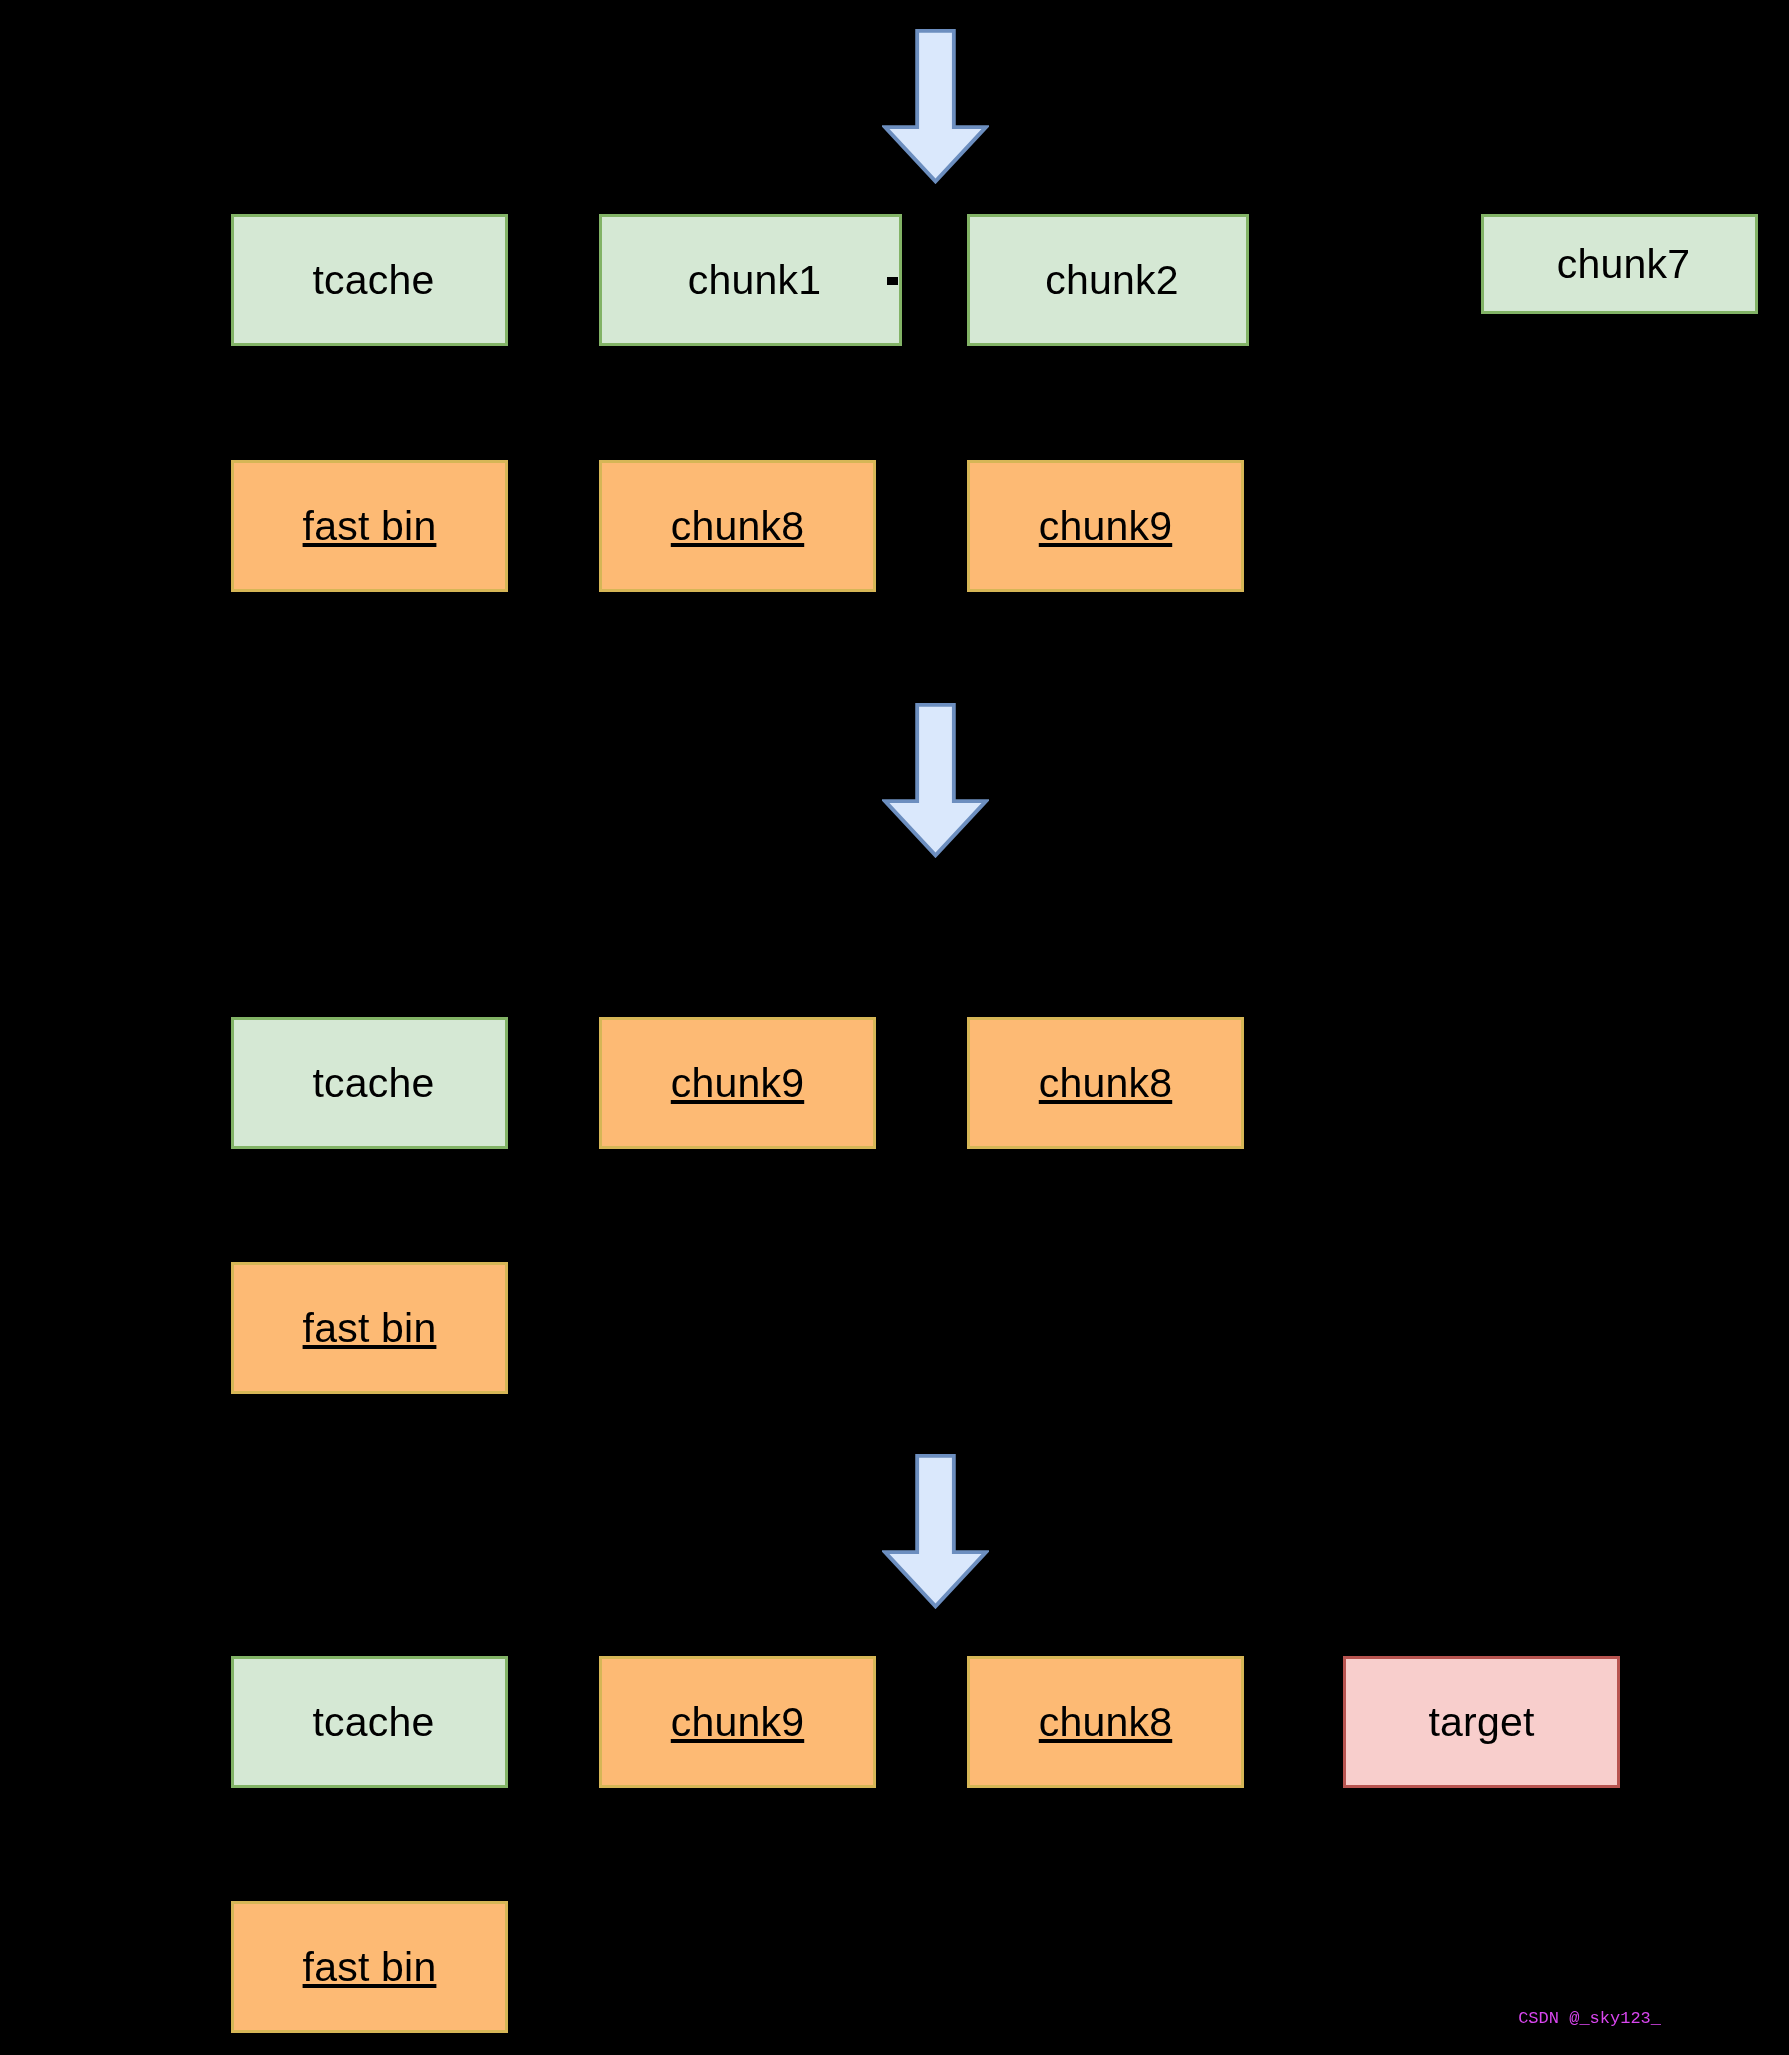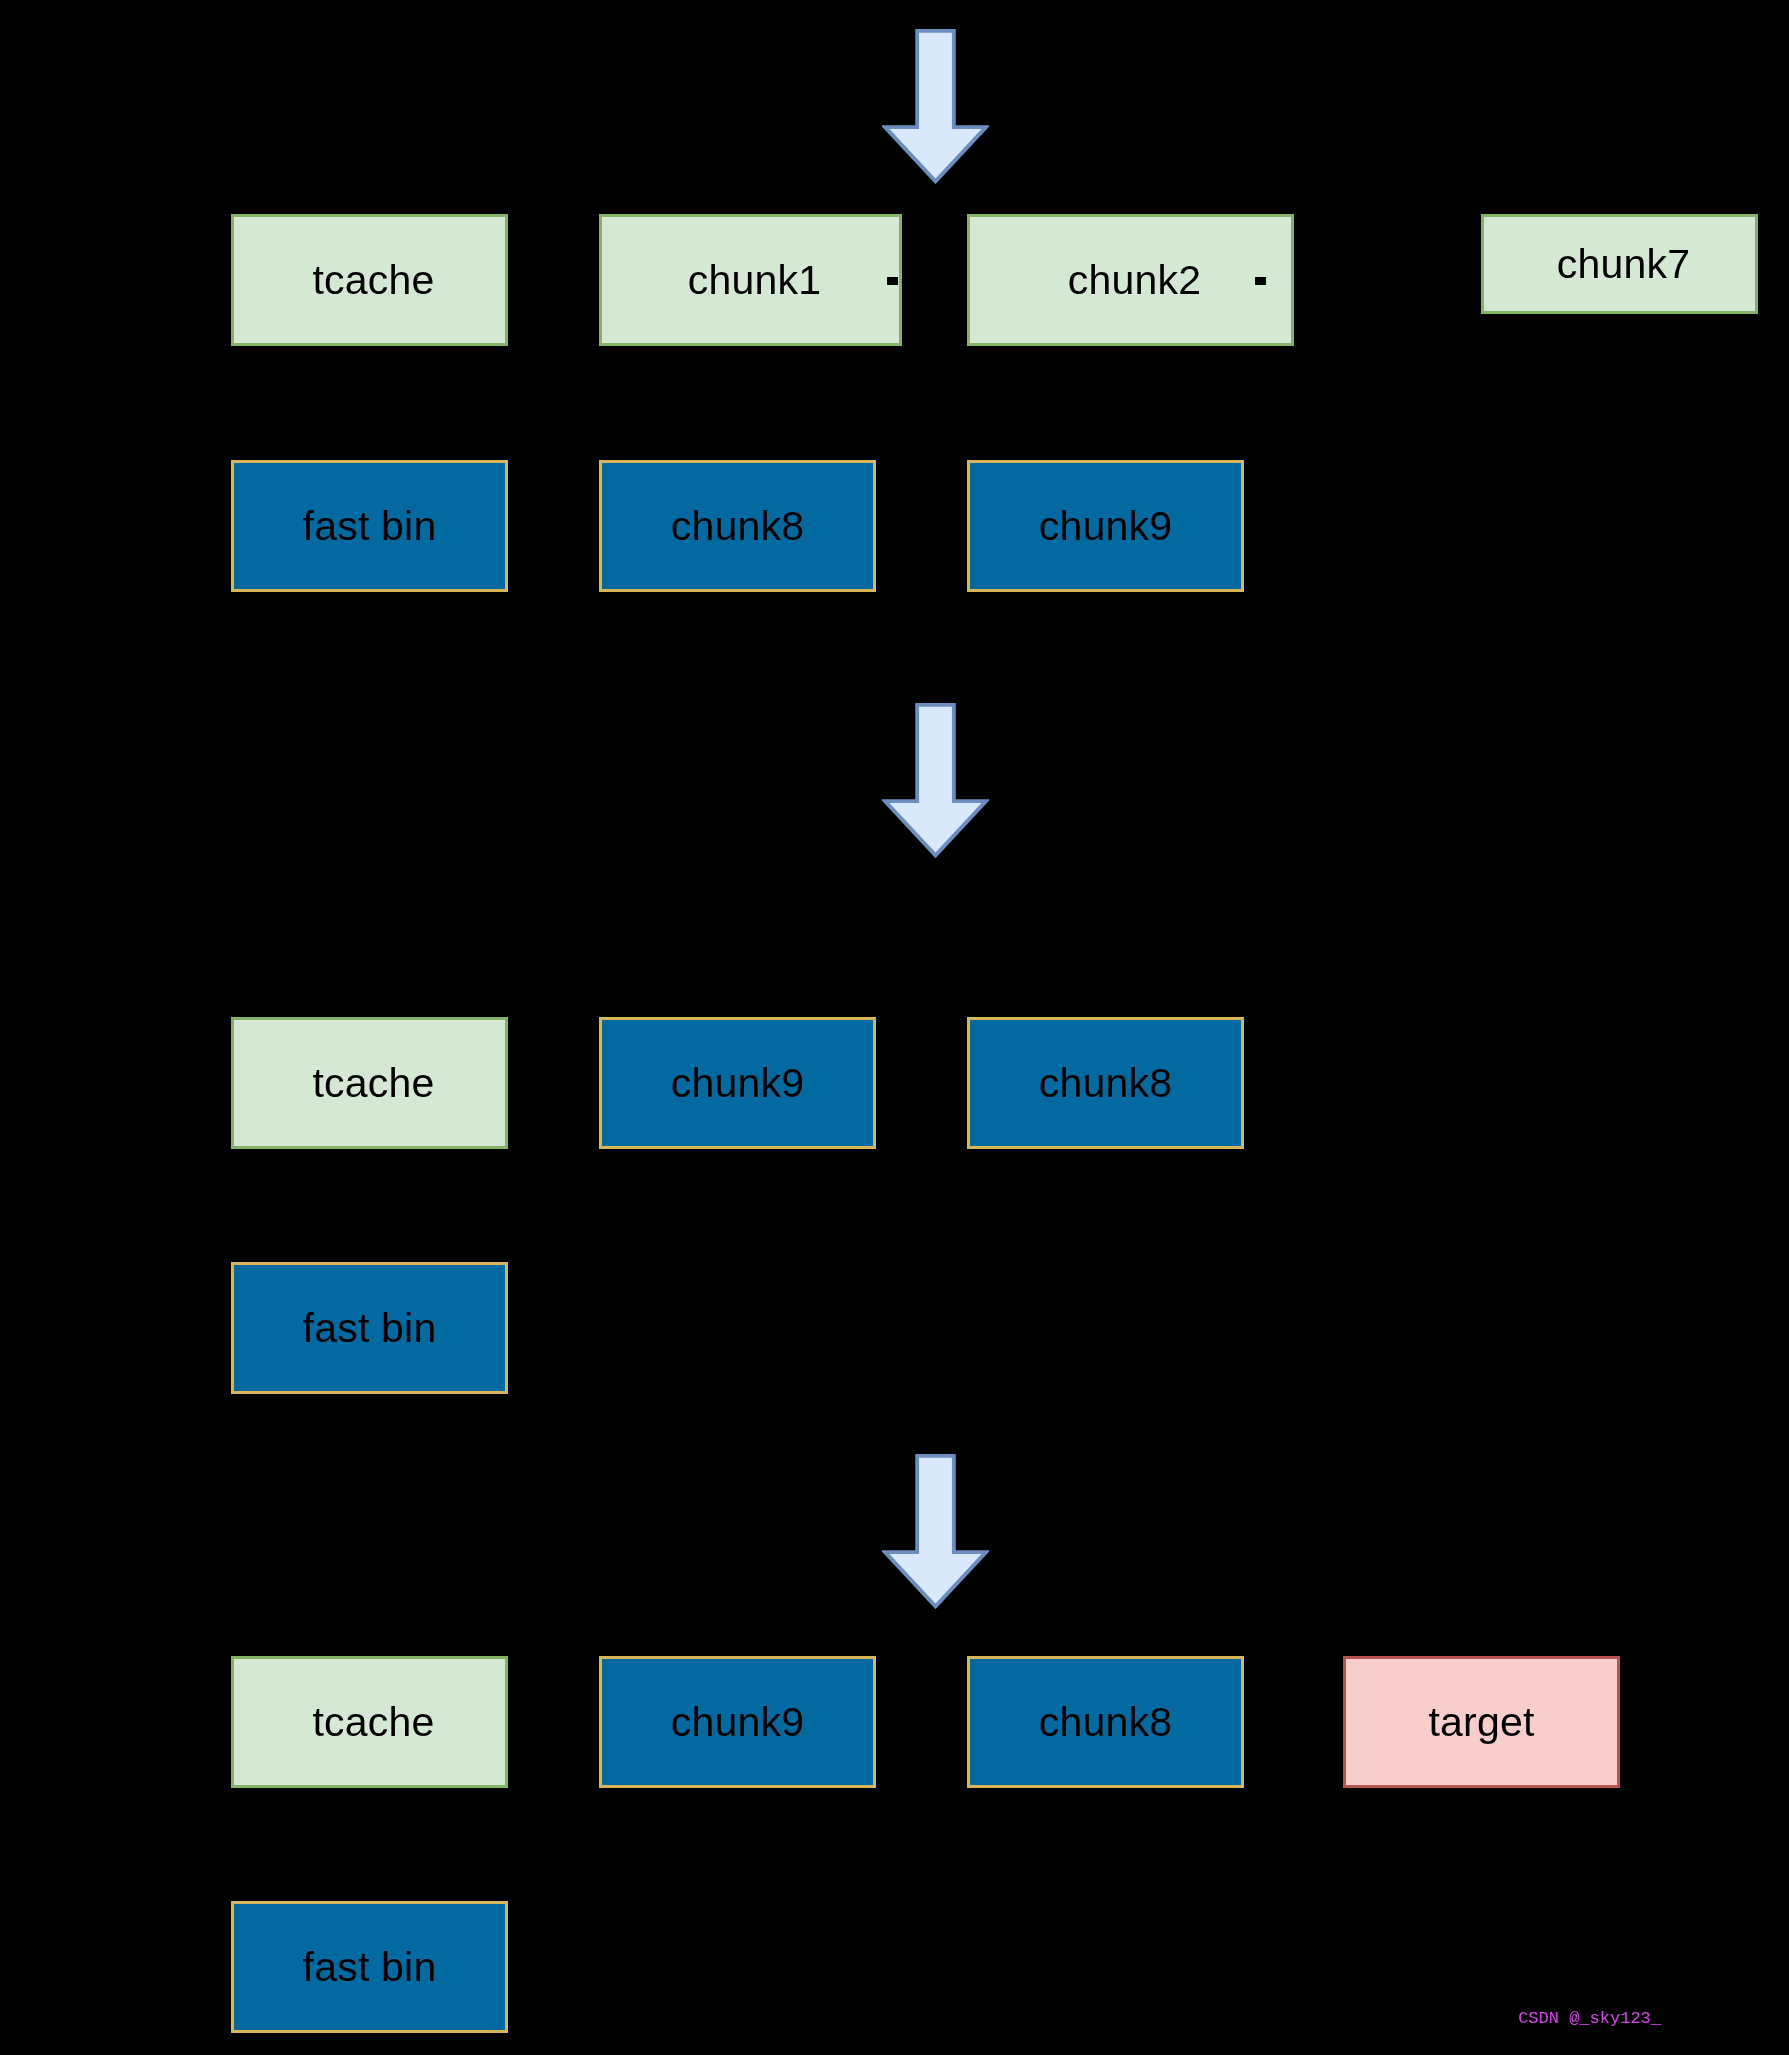--- a/index.html
+++ b/index.html
@@ -32,22 +32,23 @@
     line-height: 1;
     letter-spacing: 0.2px;
     white-space: nowrap;
   }
   .node.green {
     background: #d5e8d4;
     border: 3.8px solid #82b366;
     padding-left: 8px;
   }
   .node.yellow {
-    background: #0369a1;
+    background: #fdba74;
     border: 3.8px solid #d6b656;
+    text-decoration: underline;
   }
   .node.red {
     background: #f8cecc;
     border: 3.8px solid #b85450;
   }
   .arrow-big {
     position: absolute;
   }
   .connector {
     position: absolute;
@@ -75,21 +76,21 @@
         <path d="M 46 2 L 94 2 L 94 128 L 136 128 L 70 199 L 4 128 L 46 128 Z" fill="#dae8fc" stroke="#6c8ebf" stroke-width="5" stroke-linejoin="miter"></path>
       </svg></div>
     <div style="position: absolute; left: 0px; top: 0px; width: 100%; height: 100%;">
       <div style="position: absolute; left: 0px; top: 0px; width: 100%; height: 100%;">
         <div class="node green" style="left: 231px; top: 214px; width: 277px; height: 132px;">
           <span>tcache</span>
         </div>
         <div class="node green" style="left: 599px; top: 214px; width: 303px; height: 132px;">
           <span>chunk1</span>
         </div>
-        <div class="node green" style="left: 967px; top: 214px; width: 327px; height: 132px;">
+        <div class="node green" style="left: 967px; top: 214px; width: 282px; height: 132px;">
           <span>chunk2</span>
         </div>
         <div class="node green" style="left: 1481px; top: 214px; width: 277px; height: 100px;">
           <span>chunk7</span>
         </div>
       </div>
       <div style="position: absolute; left: 0px; top: 0px; width: 100%; height: 100%;">
         <div class="node yellow" style="left: 231px; top: 460px; width: 277px; height: 132px;">
           <span>fast bin</span>
         </div>

